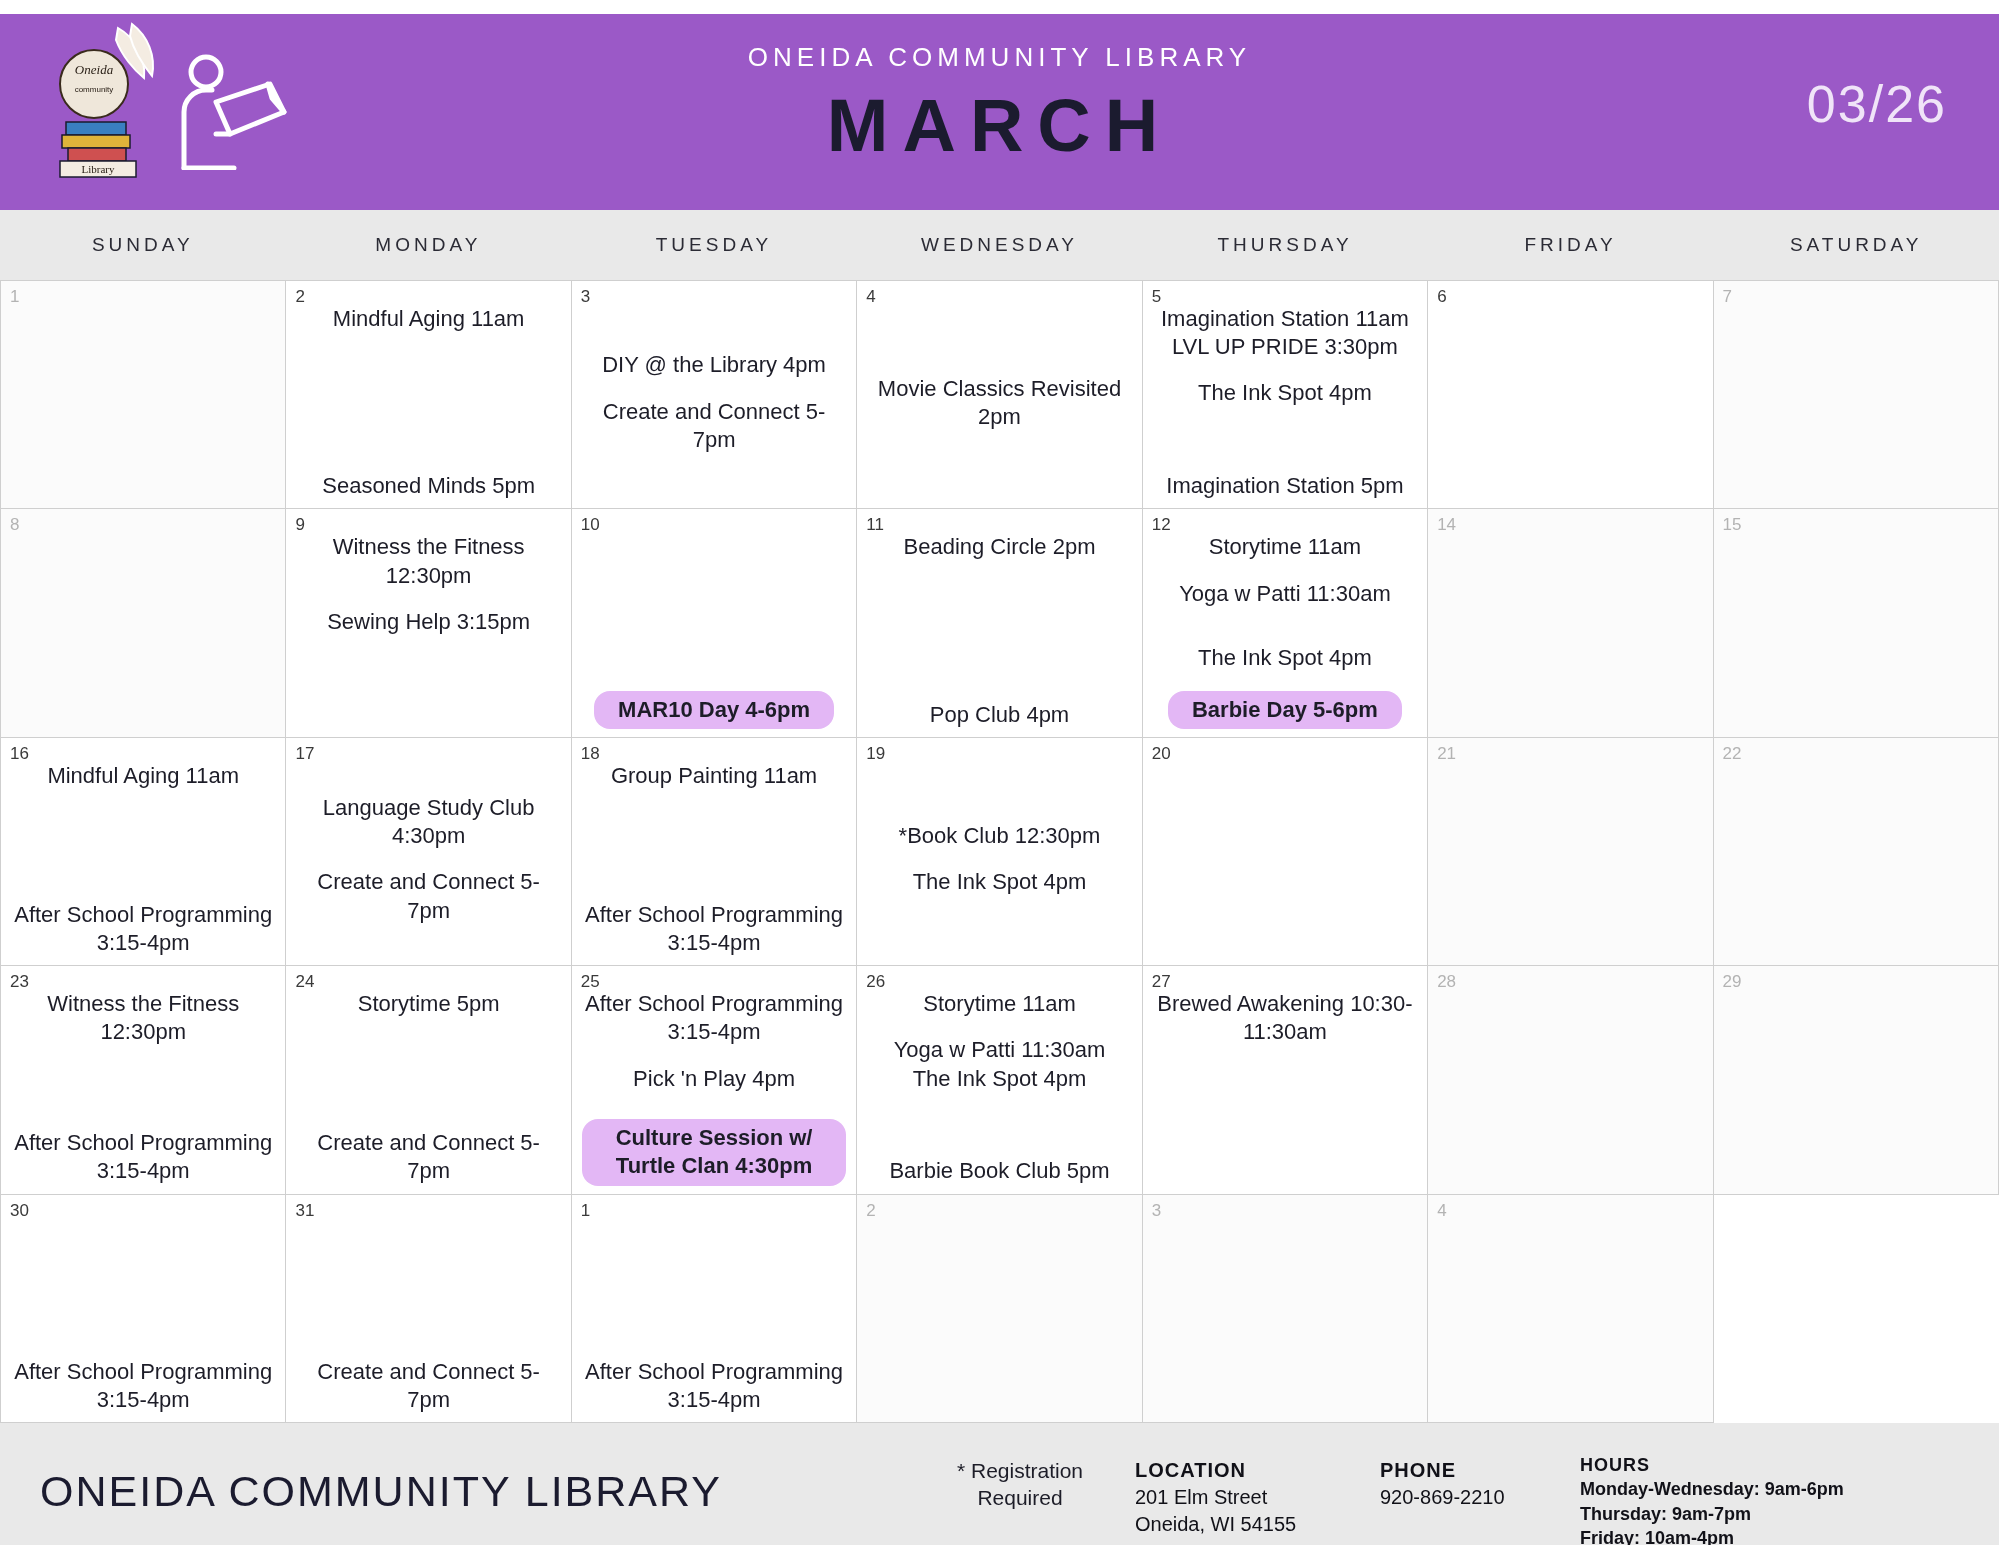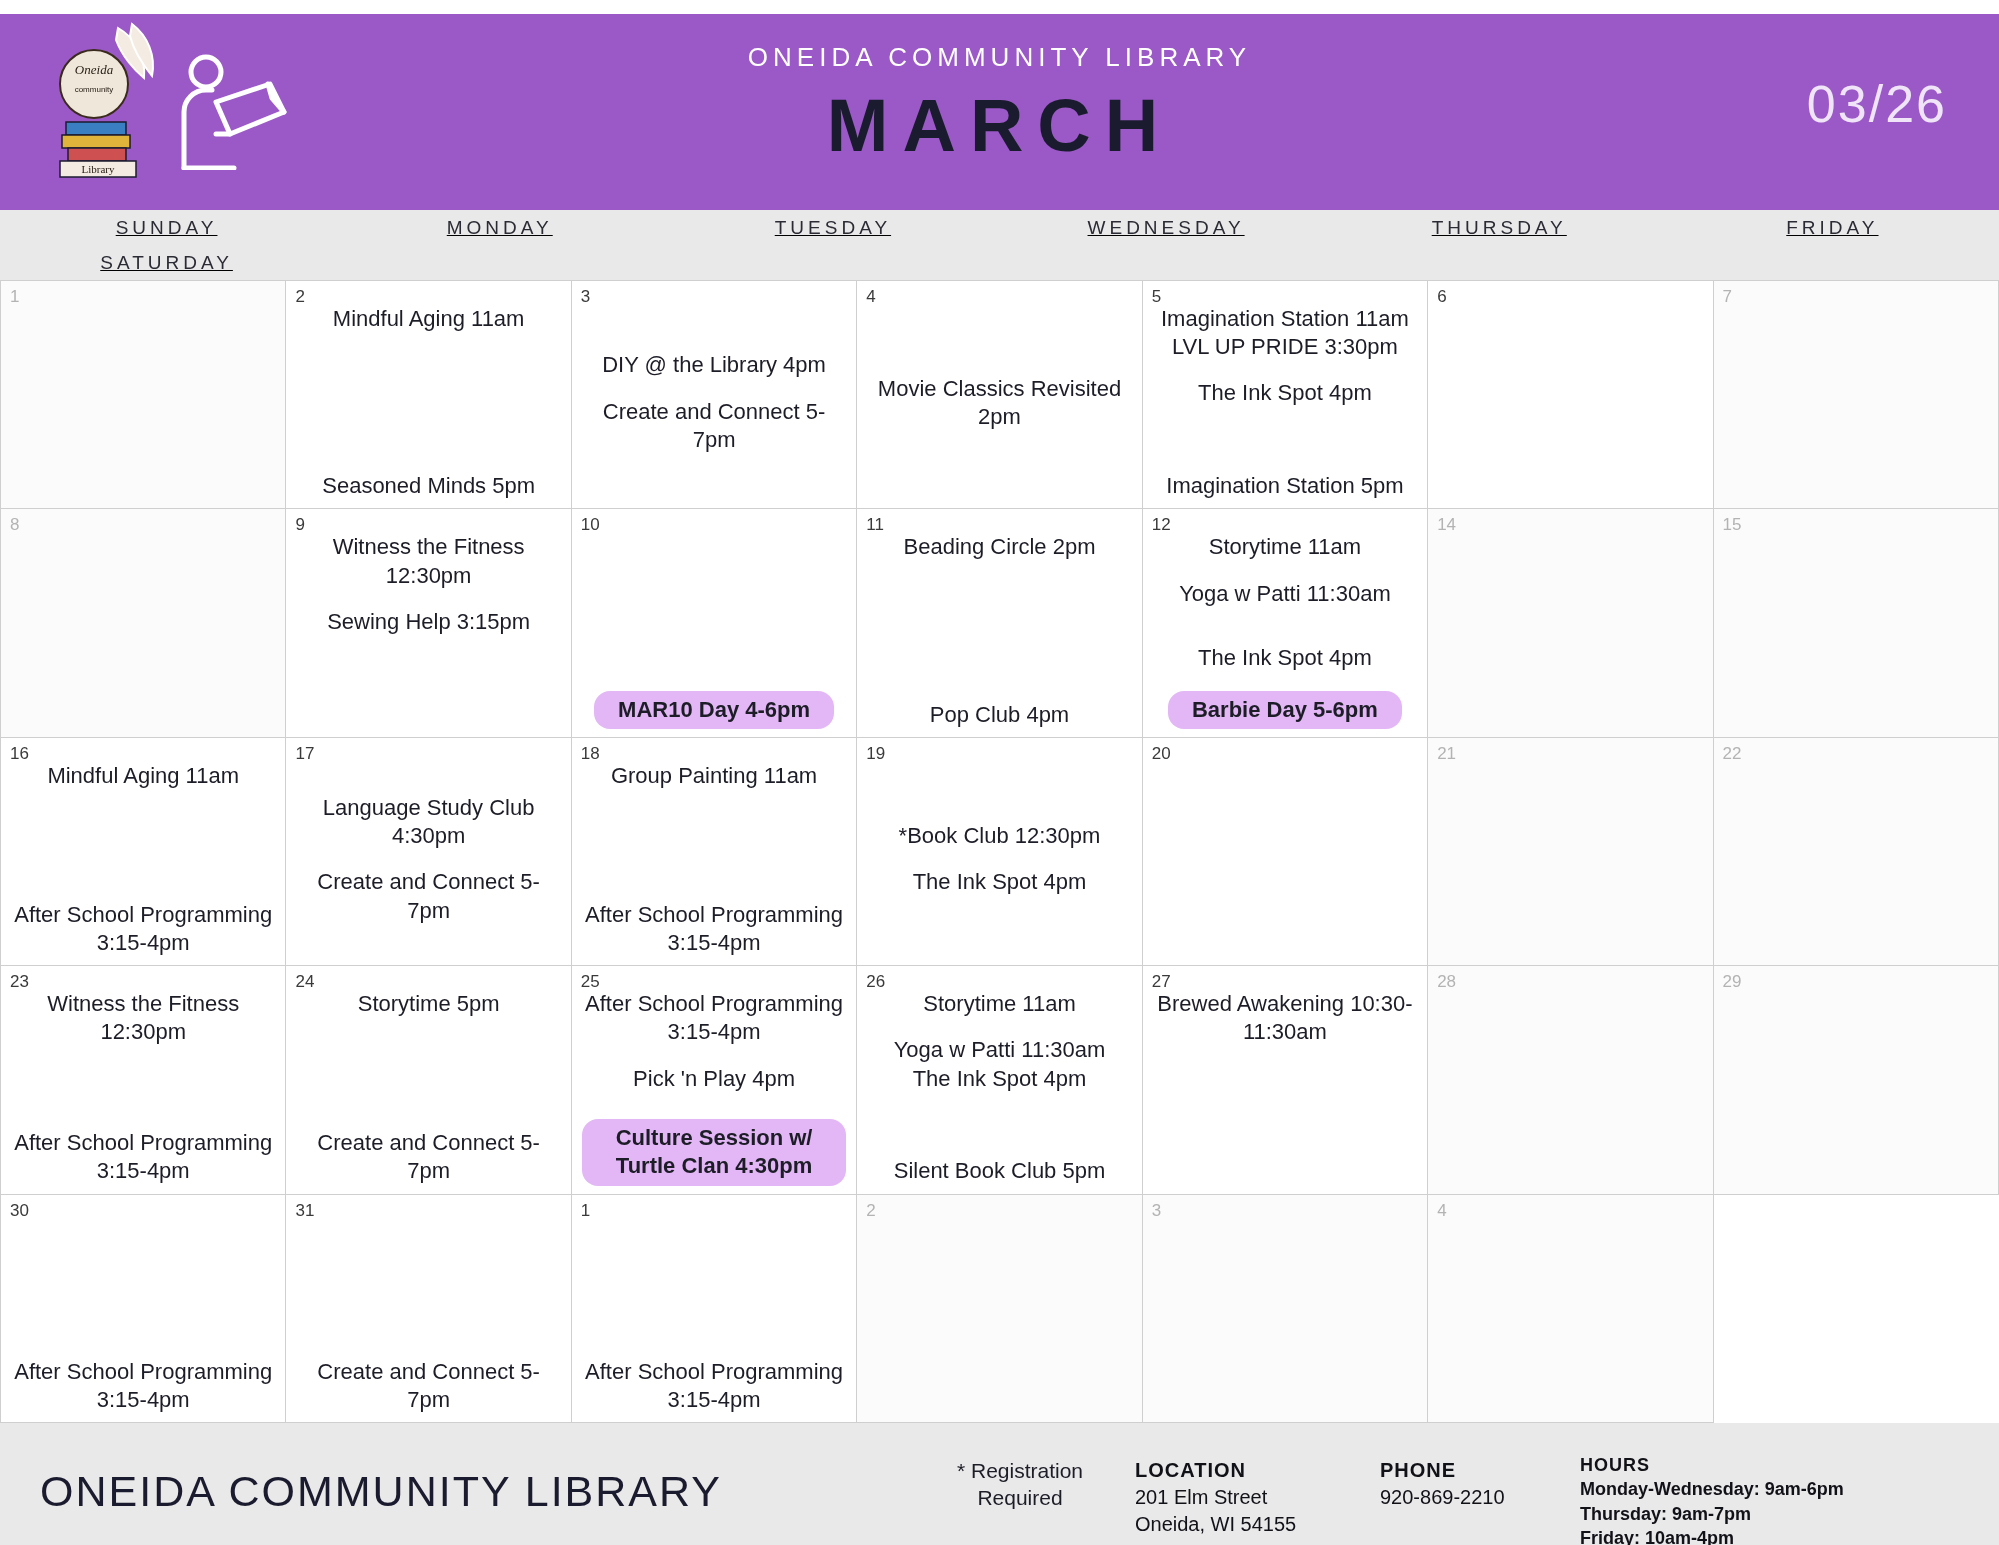--- a/index.html
+++ b/index.html
@@ -73,23 +73,22 @@
     font-size: 52px;
     letter-spacing: 2px;
   }
 
   
   .weekdays {
     height: 70px;
     flex: 0 0 70px;
     background: #e9e9e9;
     display: grid;
-    grid-template-columns: repeat(6, 1fr);
+    grid-template-columns: repeat(7, 1fr);
     align-items: center;
-    text-decoration: underline;
   }
   .weekday {
     text-align: center;
     font-size: 19px;
     letter-spacing: 4px;
     color: #2b2b35;
   }
 
   
   .grid {
@@ -442,21 +441,21 @@
         <div class="daynum">26</div>
         <div class="events spread">
           <div style="width: 100%;">
             <div class="ev">Storytime 11am</div>
             <div class="ev sp">Yoga w Patti 11:30am</div>
           </div>
           <div style="width: 100%;">
             <div class="ev">The Ink Spot 4pm</div>
           </div>
           <div style="width: 100%; margin-top: auto;">
-            <div class="ev">Silent Book Club 5pm</div>
+            <div class="ev">Barbie Book Club 5pm</div>
           </div>
         </div>
       </div>
       <div class="cell">
         <div class="daynum">27</div>
         <div class="events top">
           <div style="width: 100%;">
             <div class="ev">Brewed Awakening 10:30-11:30am</div>
           </div>
         </div>

